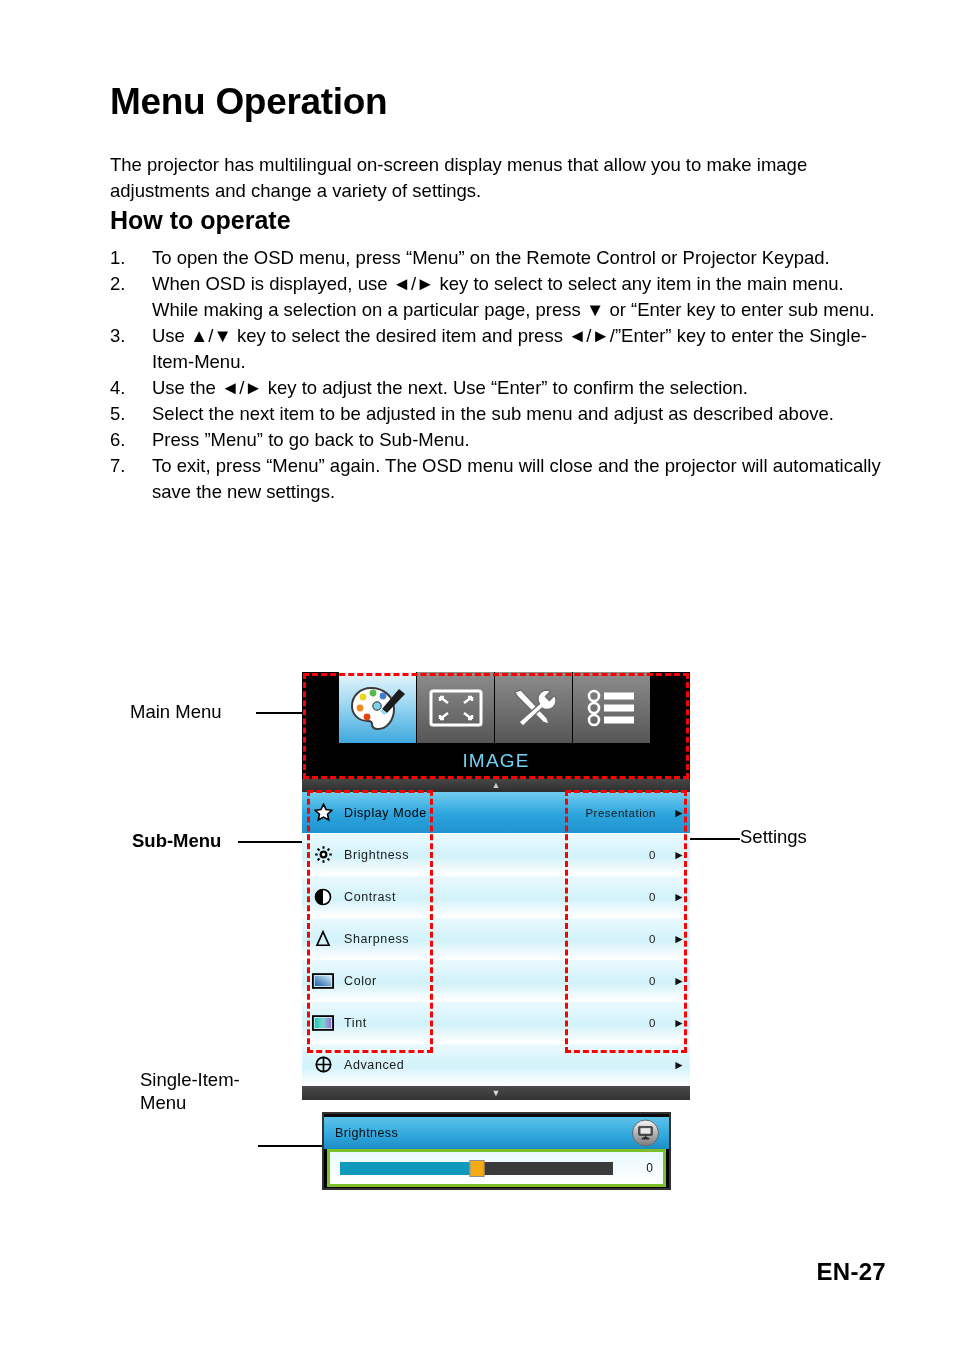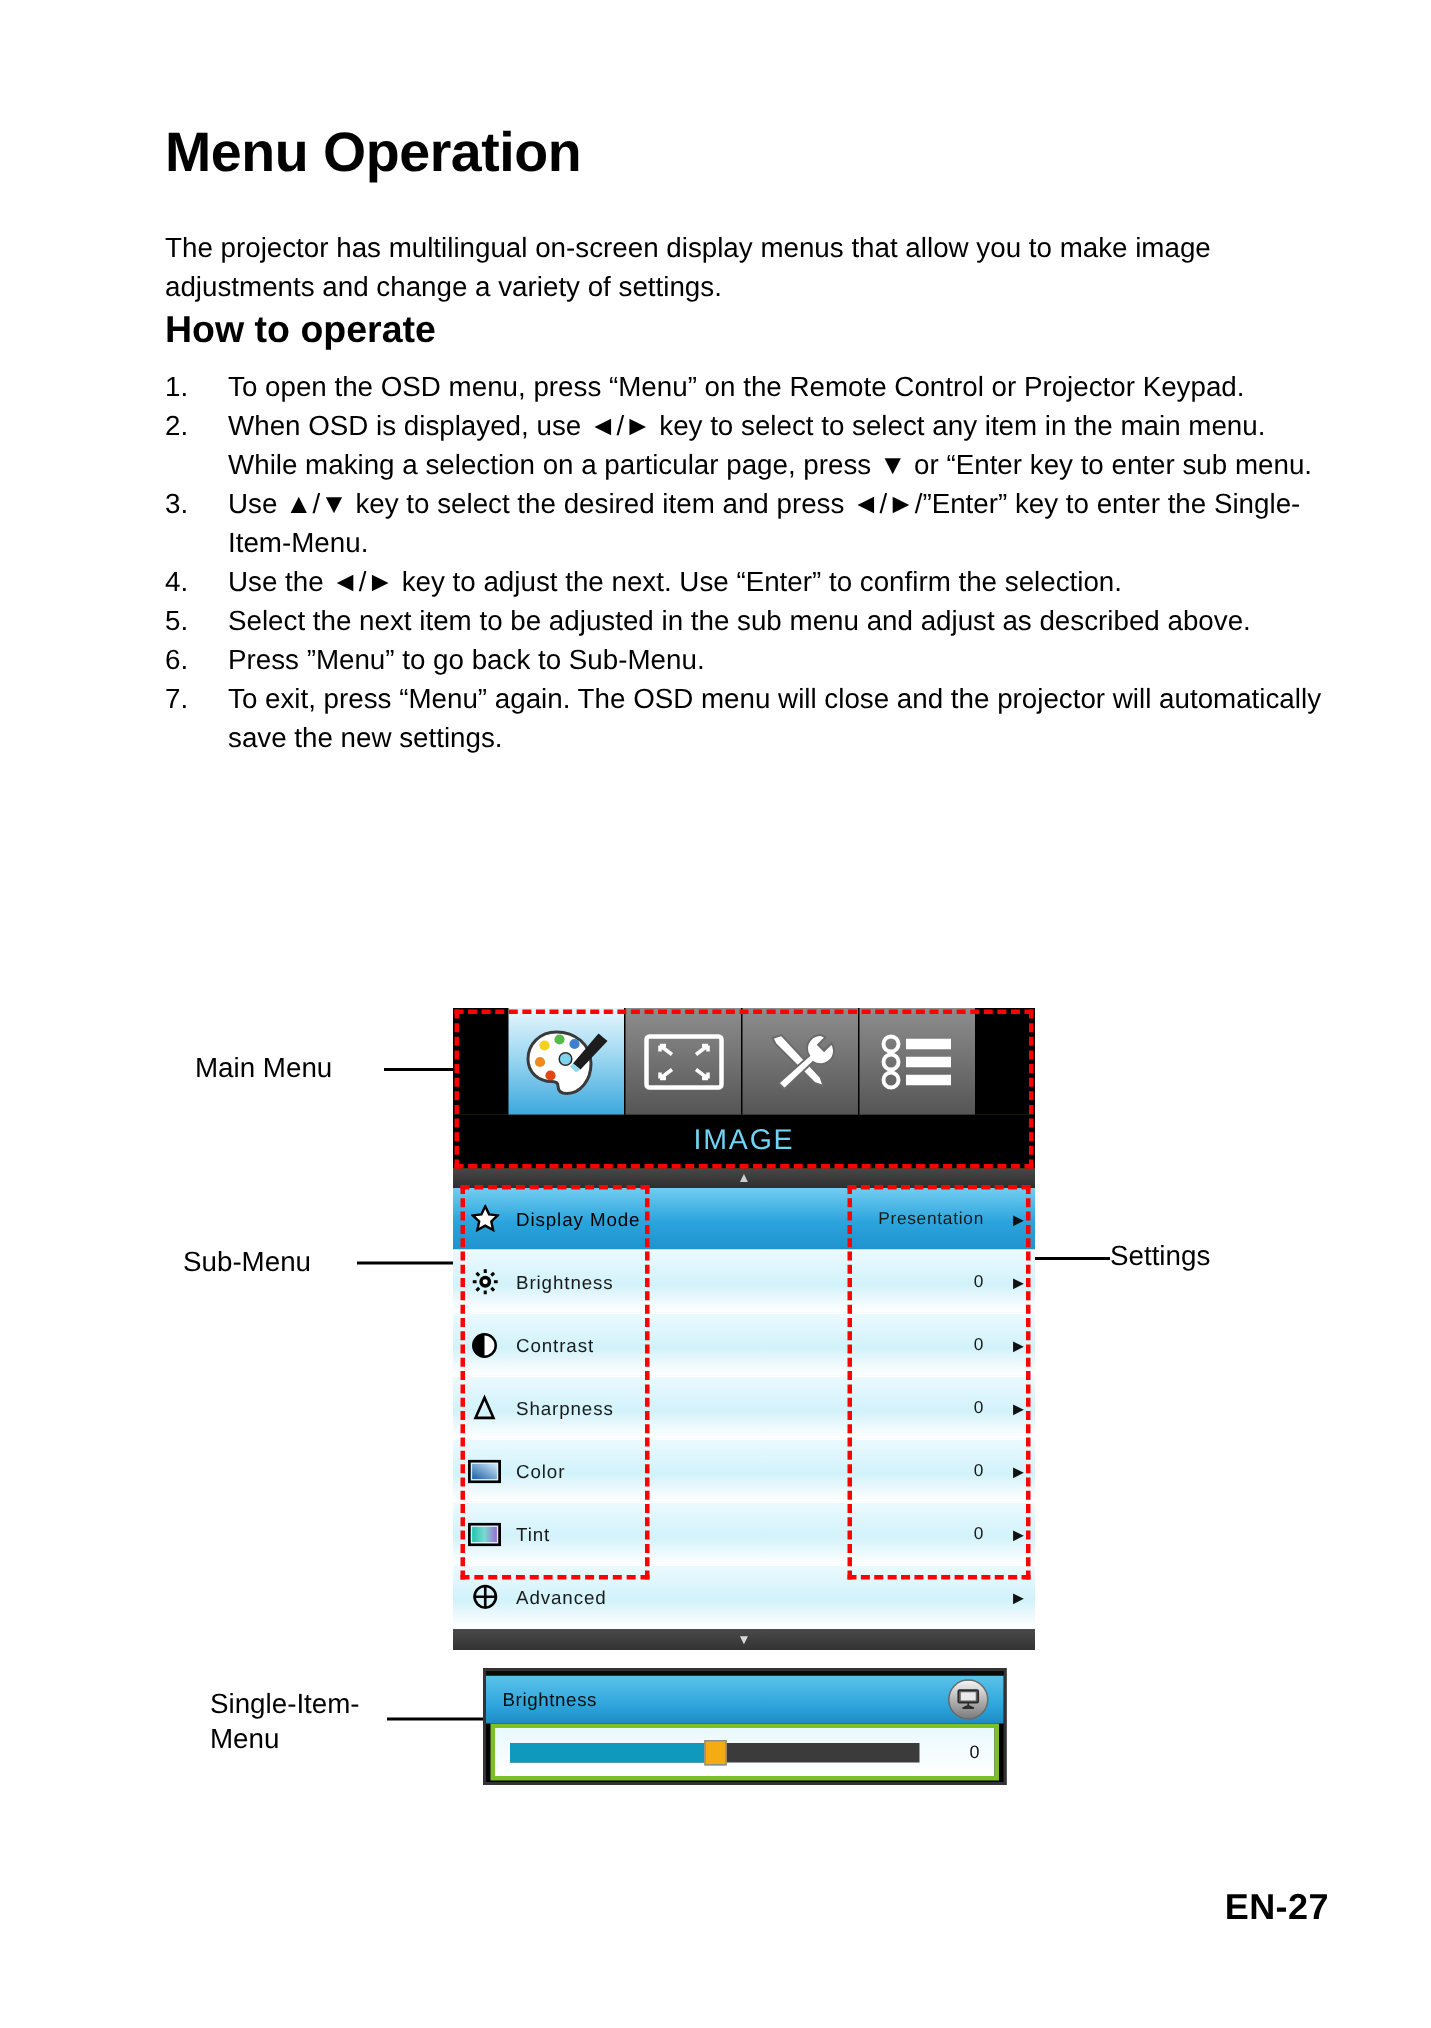--- a/index.html
+++ b/index.html
@@ -257,27 +257,27 @@
     </li>
     <li>
       <span class="num">7.</span>
       <span>To exit, press “Menu” again. The OSD menu will close and the projector will automatically save the new settings.</span>
     </li>
   </ol>
 
   <div class="callout" style="left:114px; top:700px;">Main Menu</div>
   <div class="leader" style="left:240px; top:712px; width:48px;"></div>
 
-  <div class="callout" style="left:106px; top:829px;">Sub-Menu</div>
+  <div class="callout" style="left:116px; top:829px;font-weight:bold;">Sub-Menu</div>
   <div class="leader" style="left:222px; top:841px; width:66px;"></div>
 
   <div class="callout" style="left:724px; top:825px;">Settings</div>
   <div class="leader" style="left:670px; top:838px; width:54px;"></div>
 
-  <div class="callout" style="left:124px; top:1124px;">Single-Item-
+  <div class="callout" style="left:124px; top:1068px;">Single-Item-
 Menu</div>
   <div class="leader" style="left:242px; top:1145px; width:66px;"></div>
 
   <div id="osd">
 
     <div class="osd-iconbar">
 
       <div class="osd-icon sel">
         <span>
           <svg width="58" height="48" viewBox="0 0 58 48">

